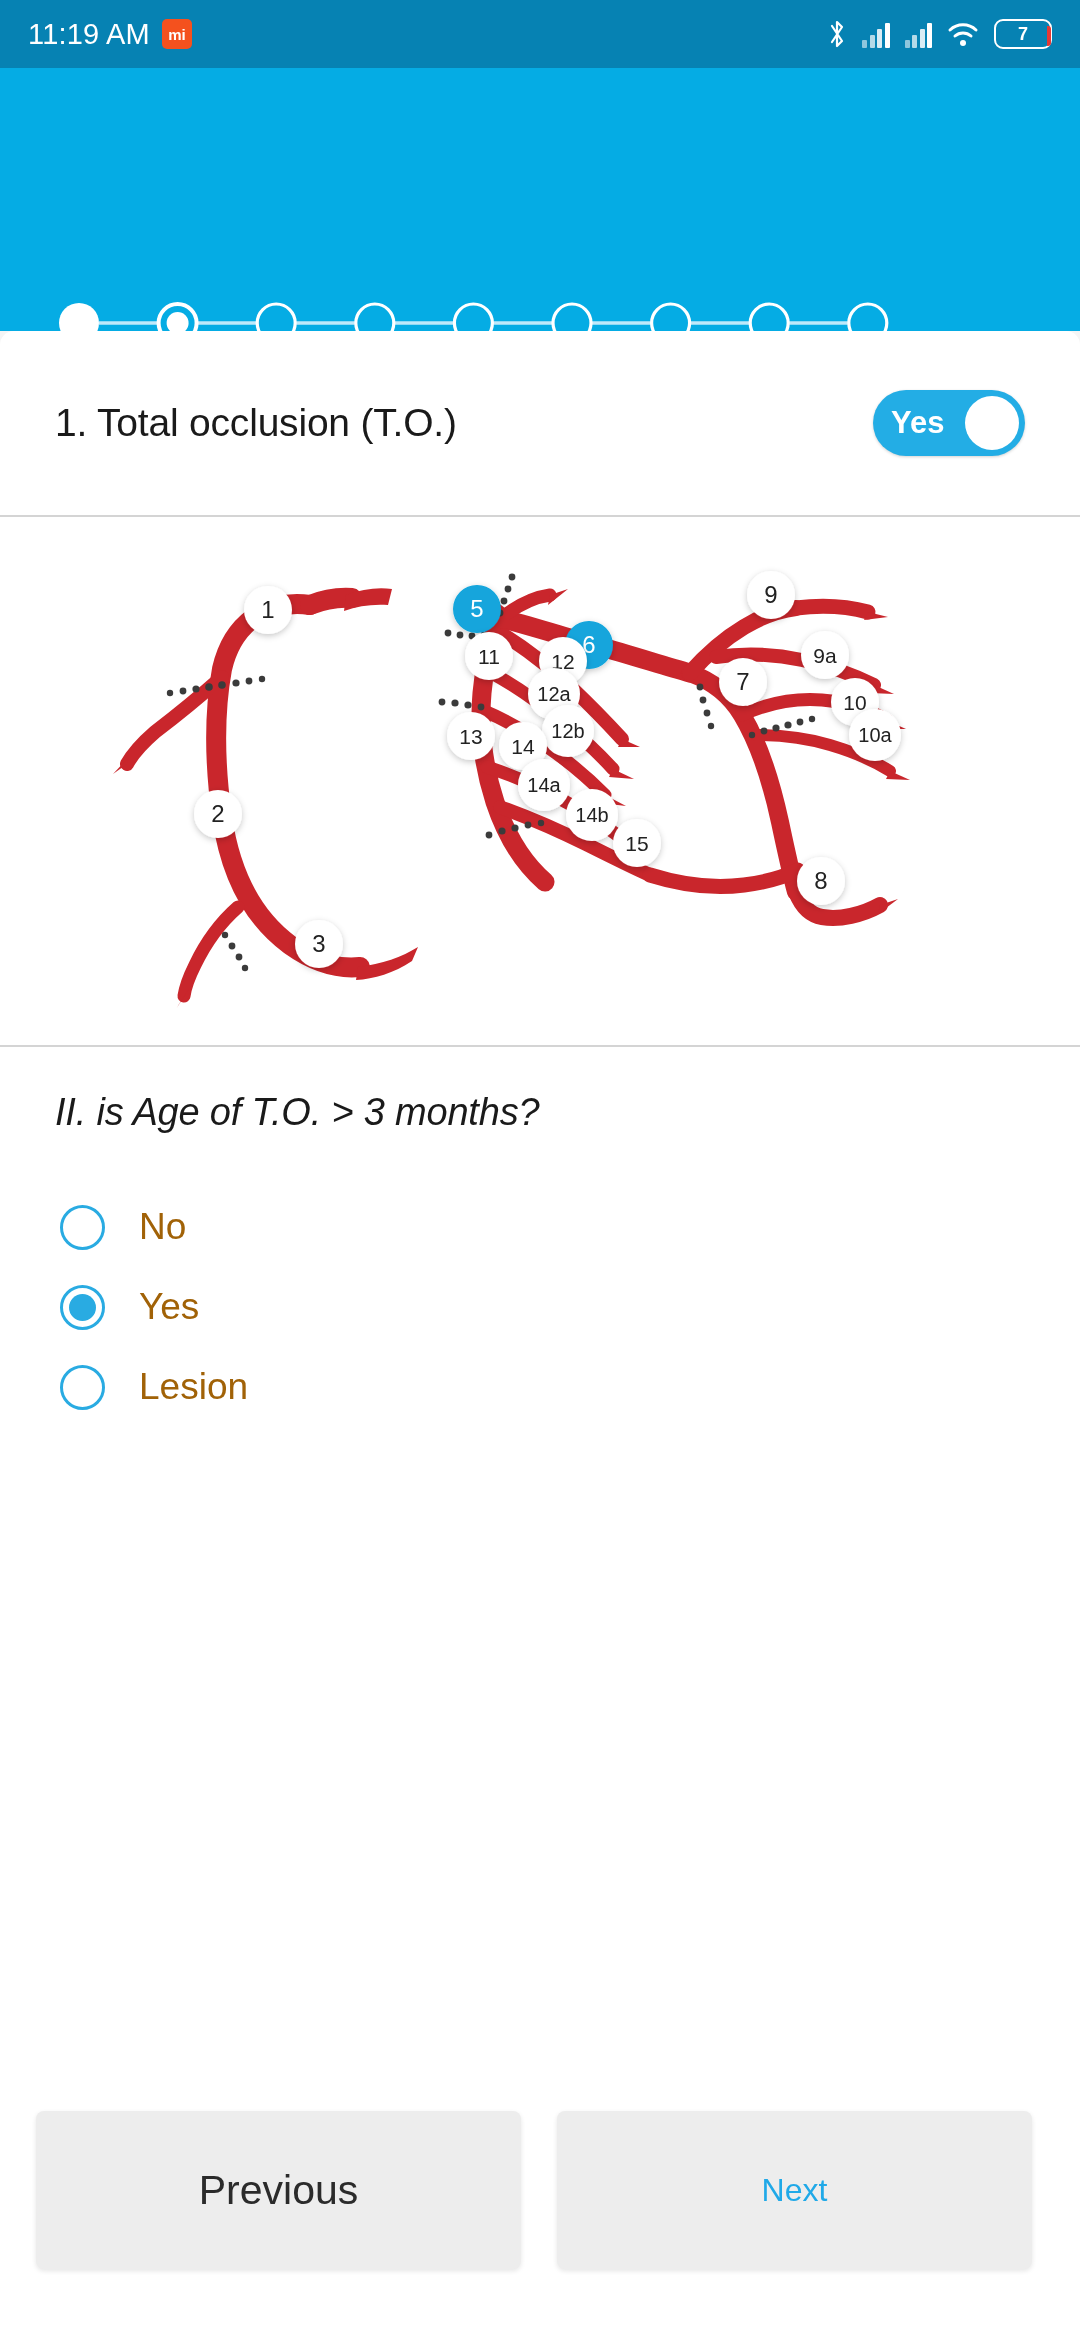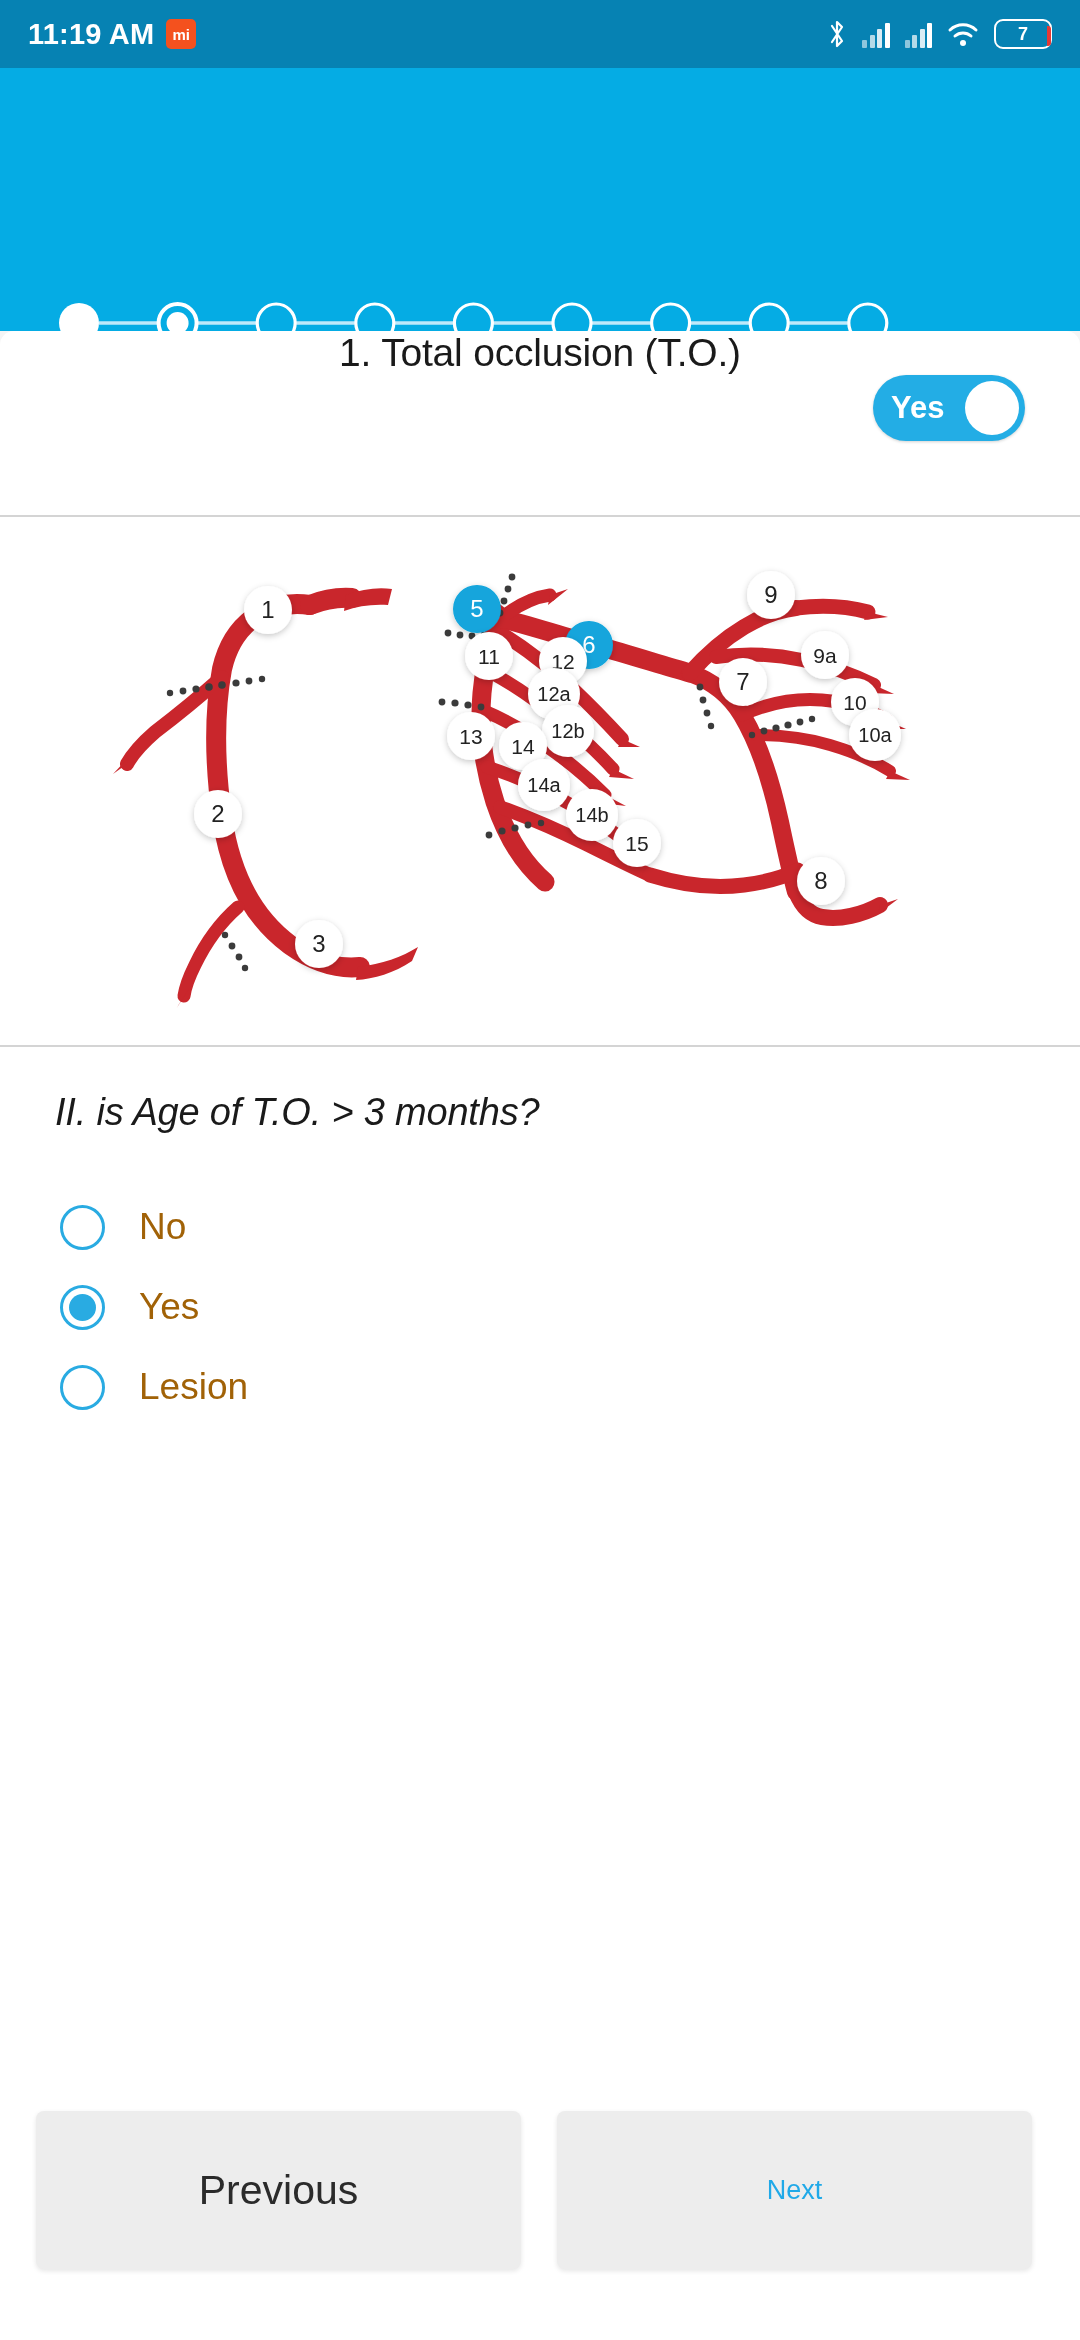--- a/index.html
+++ b/index.html
@@ -9,21 +9,21 @@
     background:#ffffff; overflow:hidden;
   }
   #root { position:relative; width:1080px; height:2340px; background:#f5f5f5; }
 
   
   .statusbar {
     position:absolute; top:0; left:0; width:1080px; height:68px;
     background:#0682B3; display:flex; align-items:center;
     padding:0 28px; color:#ffffff;
   }
-  .sb-time { font-size:29px; font-weight:bold; letter-spacing:.2px; }
+  .sb-time { font-size:29px; font-weight:normal; letter-spacing:.2px; }
   .sb-mi {
     width:30px; height:30px; background:#F4511E; border-radius:5px;
     margin-left:12px; display:flex; align-items:center; justify-content:center;
     font-size:15px; font-weight:bold; color:#fff; line-height:1;
   }
   .sb-right { margin-left:auto; display:flex; align-items:center; gap:15px; }
   .bt-icon { width:20px; height:30px; }
   .bars { display:flex; align-items:flex-end; gap:2.5px; height:28px; }
   .bars i { display:block; width:5px; background:#ffffff; border-radius:1px; }
   .bars i:nth-child(1){ height:8px; opacity:.55; }
@@ -59,21 +59,21 @@
   .exit-btn {
     position:absolute; right:42px; top:70px; color:#ffffff;
     font-size:35px; letter-spacing:.2px;
   }
   .stepper { position:absolute; left:0; top:225px; width:1080px; height:60px; }
 
   
   .card-q1 {
     position:absolute; top:331px; left:0; width:1080px; height:184px;
     background:#ffffff; border-radius:14px 14px 0 0;
-    display:flex; align-items:center; padding:0 55px;flex-direction:column;
+    display:flex; align-items:center; padding:0 55px;
   }
   .q1-label { font-size:39px; color:#1a1a1a; font-weight:normal; letter-spacing:-.2px; }
   .toggle {
     margin-left:auto; width:152px; height:66px; background:#23ADE5;
     border-radius:33px; display:flex; align-items:center;
     justify-content:space-between; padding:0 6px 0 18px;
     box-shadow:0 1px 3px rgba(0,0,0,.18);
   }
   .toggle-label { color:#fff; font-size:31px; font-weight:bold; }
   .toggle-knob { width:54px; height:54px; border-radius:50%; background:#fff; }
@@ -115,21 +115,21 @@
     background:#ffffff;
   }
   .nav-btn {
     position:absolute; top:21px; height:158px; background:#ededed;
     border-radius:8px; border:none; display:flex;
     align-items:center; justify-content:center;
     box-shadow:0 2px 5px rgba(0,0,0,.10);
     font-family:"Liberation Sans", sans-serif;
   }
   .nav-prev { left:36px; width:485px; font-size:41px; color:#2b2b2b; }
-  .nav-next { left:557px; width:475px; font-size:27px; color:#20A9E8; }
+  .nav-next { left:557px; width:475px; font-size:32px; color:#20A9E8; }
 </style>
 </head>
 <body>
 
 <div id="root">
 
   <div class="statusbar">
     <span class="sb-time">11:19 AM</span>
     <span class="sb-mi">mi</span>
     <div class="sb-right">

